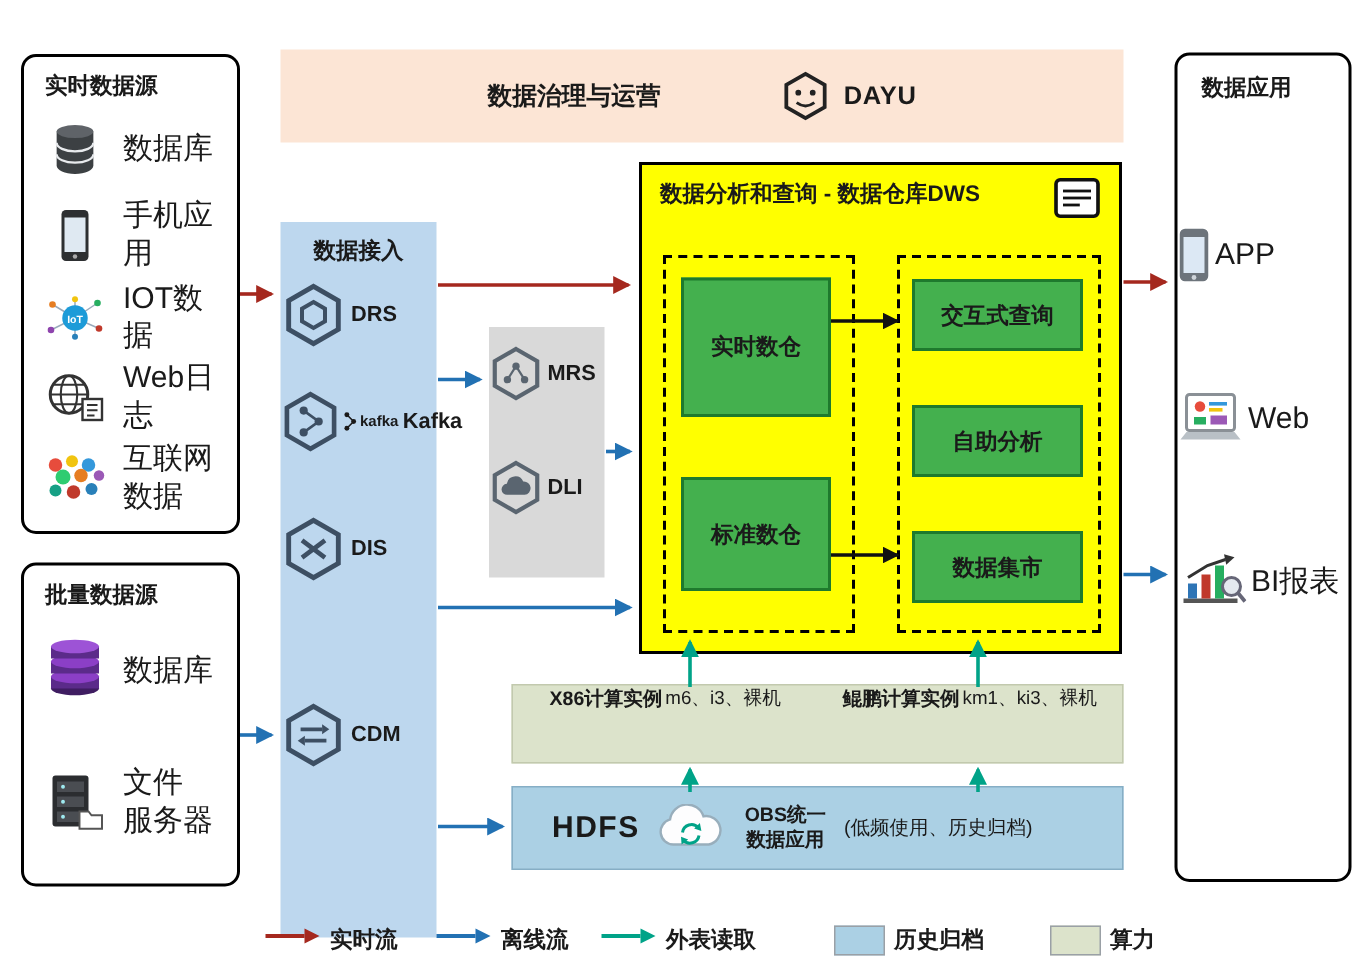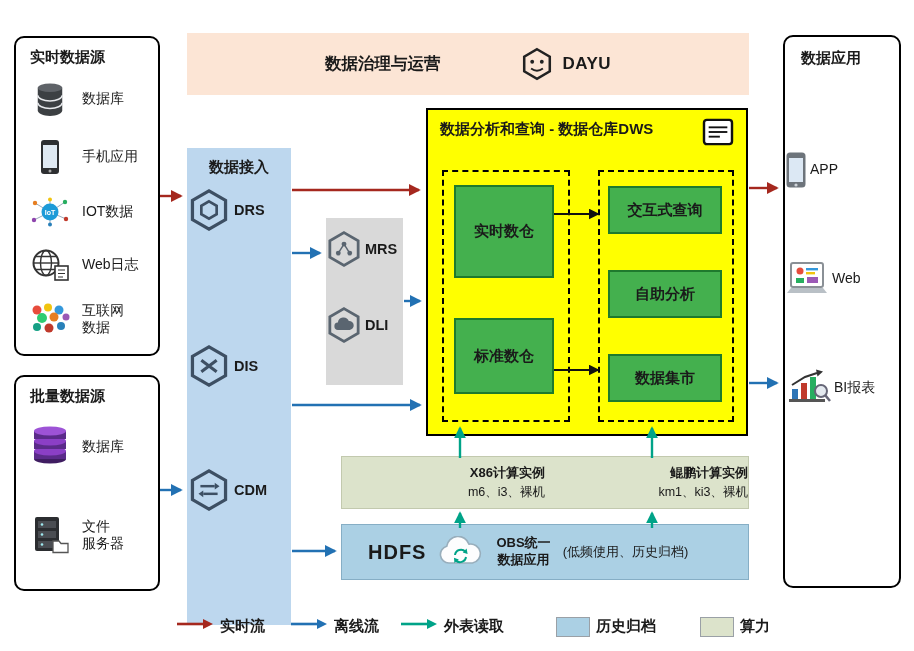--- a/index.html
+++ b/index.html
@@ -17,21 +17,21 @@
   .l-blue { stroke:var(--offline-flow,#2271b3); }
   .f-blue { fill:var(--offline-flow,#2271b3); }
   .l-teal { stroke:var(--external-read,#00a388); }
   .f-teal { fill:var(--external-read,#00a388); }
   .f-black{ fill:#111; }
 
   .panel { border:2px solid #000; border-radius:10px; background:#fff; }
   .panel-title { font-weight:bold; font-size:15px; white-space:nowrap; }
   .row-item { display:flex; align-items:center; gap:8px; }
   .icon-cell { flex:0 0 48px; display:flex; justify-content:center; }
-  .item-label { font-size:14px; line-height:1.25; white-space:pre-line; }
+  .item-label { font-size:20px; line-height:1.25; white-space:pre-line; }
   .vgroup { display:flex; align-items:center; gap:3px; }
   .svc-label { font-weight:bold; font-size:14.5px; }
 
   #rt-panel   { left:14px;  top:36px;  width:146px; height:320px; }
   #batch-panel{ left:14px;  top:375px; width:146px; height:216px; }
   #apps-panel { left:783px; top:35px;  width:118px; height:553px; }
 
   #governance { left:187px; top:33px; width:562px; height:62px;
     background:var(--governance-fill,#fce5d5);
     display:flex; align-items:center; justify-content:center; gap:80px; }
@@ -49,21 +49,21 @@
   #dws { left:426px; top:108px; width:322px; height:328px;
     background:var(--warehouse-fill,#ffff00); border:2.5px solid #000; }
   .dws-title { font-weight:bold; font-size:15px; white-space:nowrap; }
   .dashed-zone { position:absolute; border:2px dashed #000; }
   .module { position:absolute; display:flex; align-items:center; justify-content:center;
     background:var(--module-green,#44b04e); border:2px solid var(--module-green-border,#1e7a2d);
     font-weight:bold; font-size:15px; }
 
   #compute-bar { left:341px; top:456px; width:408px; height:53px;
     background:var(--compute-fill,#dce3cb); border:1px solid #c2c9ae; display:flex; }
-  .compute-col { flex:1; display:flex; flex-direction:column; align-items:flex-end; justify-content:center; gap:2px; }
+  .compute-col { flex:1; display:flex; flex-direction:row; align-items:flex-start; justify-content:center; gap:2px; }
   .compute-title { font-weight:bold; font-size:13px; }
   .compute-detail { font-size:12.5px; }
 
   #hdfs-bar { left:341px; top:524px; width:408px; height:56px;
     background:var(--archive-fill,#abd0e4); border:1px solid #86aec5;
     display:flex; align-items:center; gap:12px; padding:0 10px 0 26px; }
   .hdfs-word { font-weight:bold; font-size:20px; letter-spacing:1px; }
   .obs-text { font-weight:bold; font-size:13px; line-height:1.3; white-space:pre-line; text-align:center; }
   .hdfs-note { font-size:13px; }
 
@@ -214,20 +214,41 @@
     <div class="col-title">数据接入</div>
 
     <div class="vgroup abs" style="left:0;right:0;top:40px">
       <svg width="44" height="44" viewBox="0 0 44 46">
         <polygon points="22,3 39.3,13 39.3,33 22,43 4.7,33 4.7,13" fill="none" stroke="#3d4f63" stroke-width="3.4"></polygon>
         <polygon points="22,14 30,18.6 30,27.4 22,32 14,27.4 14,18.6" fill="none" stroke="#3d4f63" stroke-width="2.8"></polygon>
       </svg>
       <div class="svc-label">DRS</div>
     </div>
 
+    <div class="vgroup abs" style="left:0;right:0;top:112px">
+      <div class="kafka-row">
+        <svg width="40" height="42" viewBox="0 0 44 46">
+          <polygon points="22,3 39.3,13 39.3,33 22,43 4.7,33 4.7,13" fill="none" stroke="#3d4f63" stroke-width="3.4"></polygon>
+          <circle cx="17" cy="15" r="3" fill="#3d4f63"></circle>
+          <circle cx="17" cy="31" r="3" fill="#3d4f63"></circle>
+          <circle cx="28" cy="23" r="3" fill="#3d4f63"></circle>
+          <path d="M17 15 L28 23 L17 31" fill="none" stroke="#3d4f63" stroke-width="2"></path>
+        </svg>
+        <span class="kafka-wordmark">
+          <svg width="9" height="14" viewBox="0 0 12 18">
+            <circle cx="3" cy="3" r="2.2" fill="#1a1a1a"></circle>
+            <circle cx="3" cy="15" r="2.2" fill="#1a1a1a"></circle>
+            <circle cx="9" cy="9" r="2.2" fill="#1a1a1a"></circle>
+            <path d="M3 3 L9 9 L3 15" fill="none" stroke="#1a1a1a" stroke-width="1.4"></path>
+          </svg>
+          <span>kafka</span>
+        </span>
+      </div>
+      <div class="svc-label">Kafka</div>
+    </div>
 
     <div class="vgroup abs" style="left:0;right:0;top:196px">
       <svg width="44" height="44" viewBox="0 0 44 46">
         <polygon points="22,3 39.3,13 39.3,33 22,43 4.7,33 4.7,13" fill="none" stroke="#3d4f63" stroke-width="3.4"></polygon>
         <path d="M14 17 L30 29 M30 17 L14 29" stroke="#3d4f63" stroke-width="3.2"></path>
       </svg>
       <div class="svc-label">DIS</div>
     </div>
 
     <div class="vgroup abs" style="left:0;right:0;top:320px">

